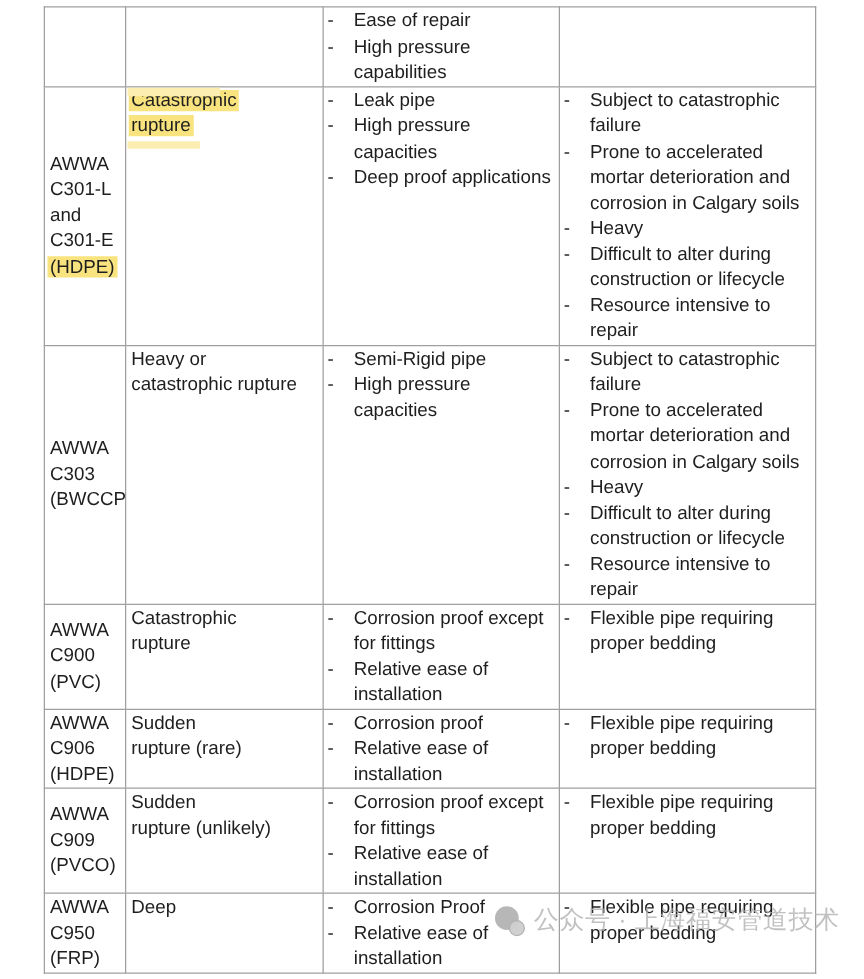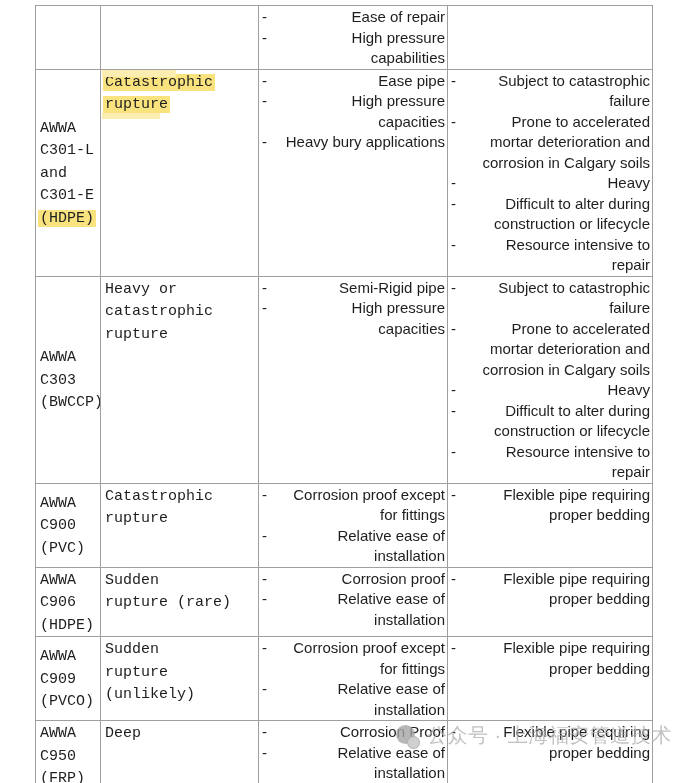--- a/index.html
+++ b/index.html
@@ -42,25 +42,25 @@
   td.c3, td.c4 { padding-left: 3px; padding-right: 2px; }
 
   tr.r0 { height: 60px; }
   tr.r1 { height: 205px; }
   tr.r2 { height: 206px; }
   tr.r3 { height: 84px; }
   tr.r4 { height: 62px; }
   tr.r5 { height: 83px; }
   tr.r6 { height: 63px; }
 
-  .pre { white-space: pre-line; font-family: Liberation Mono, monospace; }
+  .pre { white-space: pre-line; }
 
   .bullet { display: flex; align-items: flex-start; }
   .bullet .dash { flex: 0 0 21px; }
-  .bullet .txt { flex: 1 1 auto; white-space: pre-line; text-align: right; }
+  .bullet .txt { flex: 1 1 auto; white-space: pre-line; }
 
   .hl {
     background: #f9e37f;
     padding: 0 2px;
     margin: 0 -2px;
     -webkit-box-decoration-break: clone;
     box-decoration-break: clone;
   }
   td.rel { position: relative; }
   .smudge { position: absolute; background: #fcedb1; }
@@ -139,30 +139,30 @@
         </td>
         <td class="c2 rel">
           <div class="smudge st"></div>
           <div class="smudge sb"></div>
           <span class="hl pre">Catastrophic
 rupture</span>
         </td>
         <td class="c3">
           <div class="bullet">
               <span class="dash">-</span>
-              <span class="txt">Ease pipe</span>
+              <span class="txt">Leak pipe</span>
             </div>
           <div class="bullet">
               <span class="dash">-</span>
               <span class="txt">High pressure
 capacities</span>
             </div>
           <div class="bullet">
               <span class="dash">-</span>
-              <span class="txt">Heavy bury applications</span>
+              <span class="txt">Deep proof applications</span>
             </div>
         </td>
         <td class="c4">
           <div class="bullet">
               <span class="dash">-</span>
               <span class="txt">Subject to catastrophic
 failure</span>
             </div>
           <div class="bullet">
               <span class="dash">-</span>

